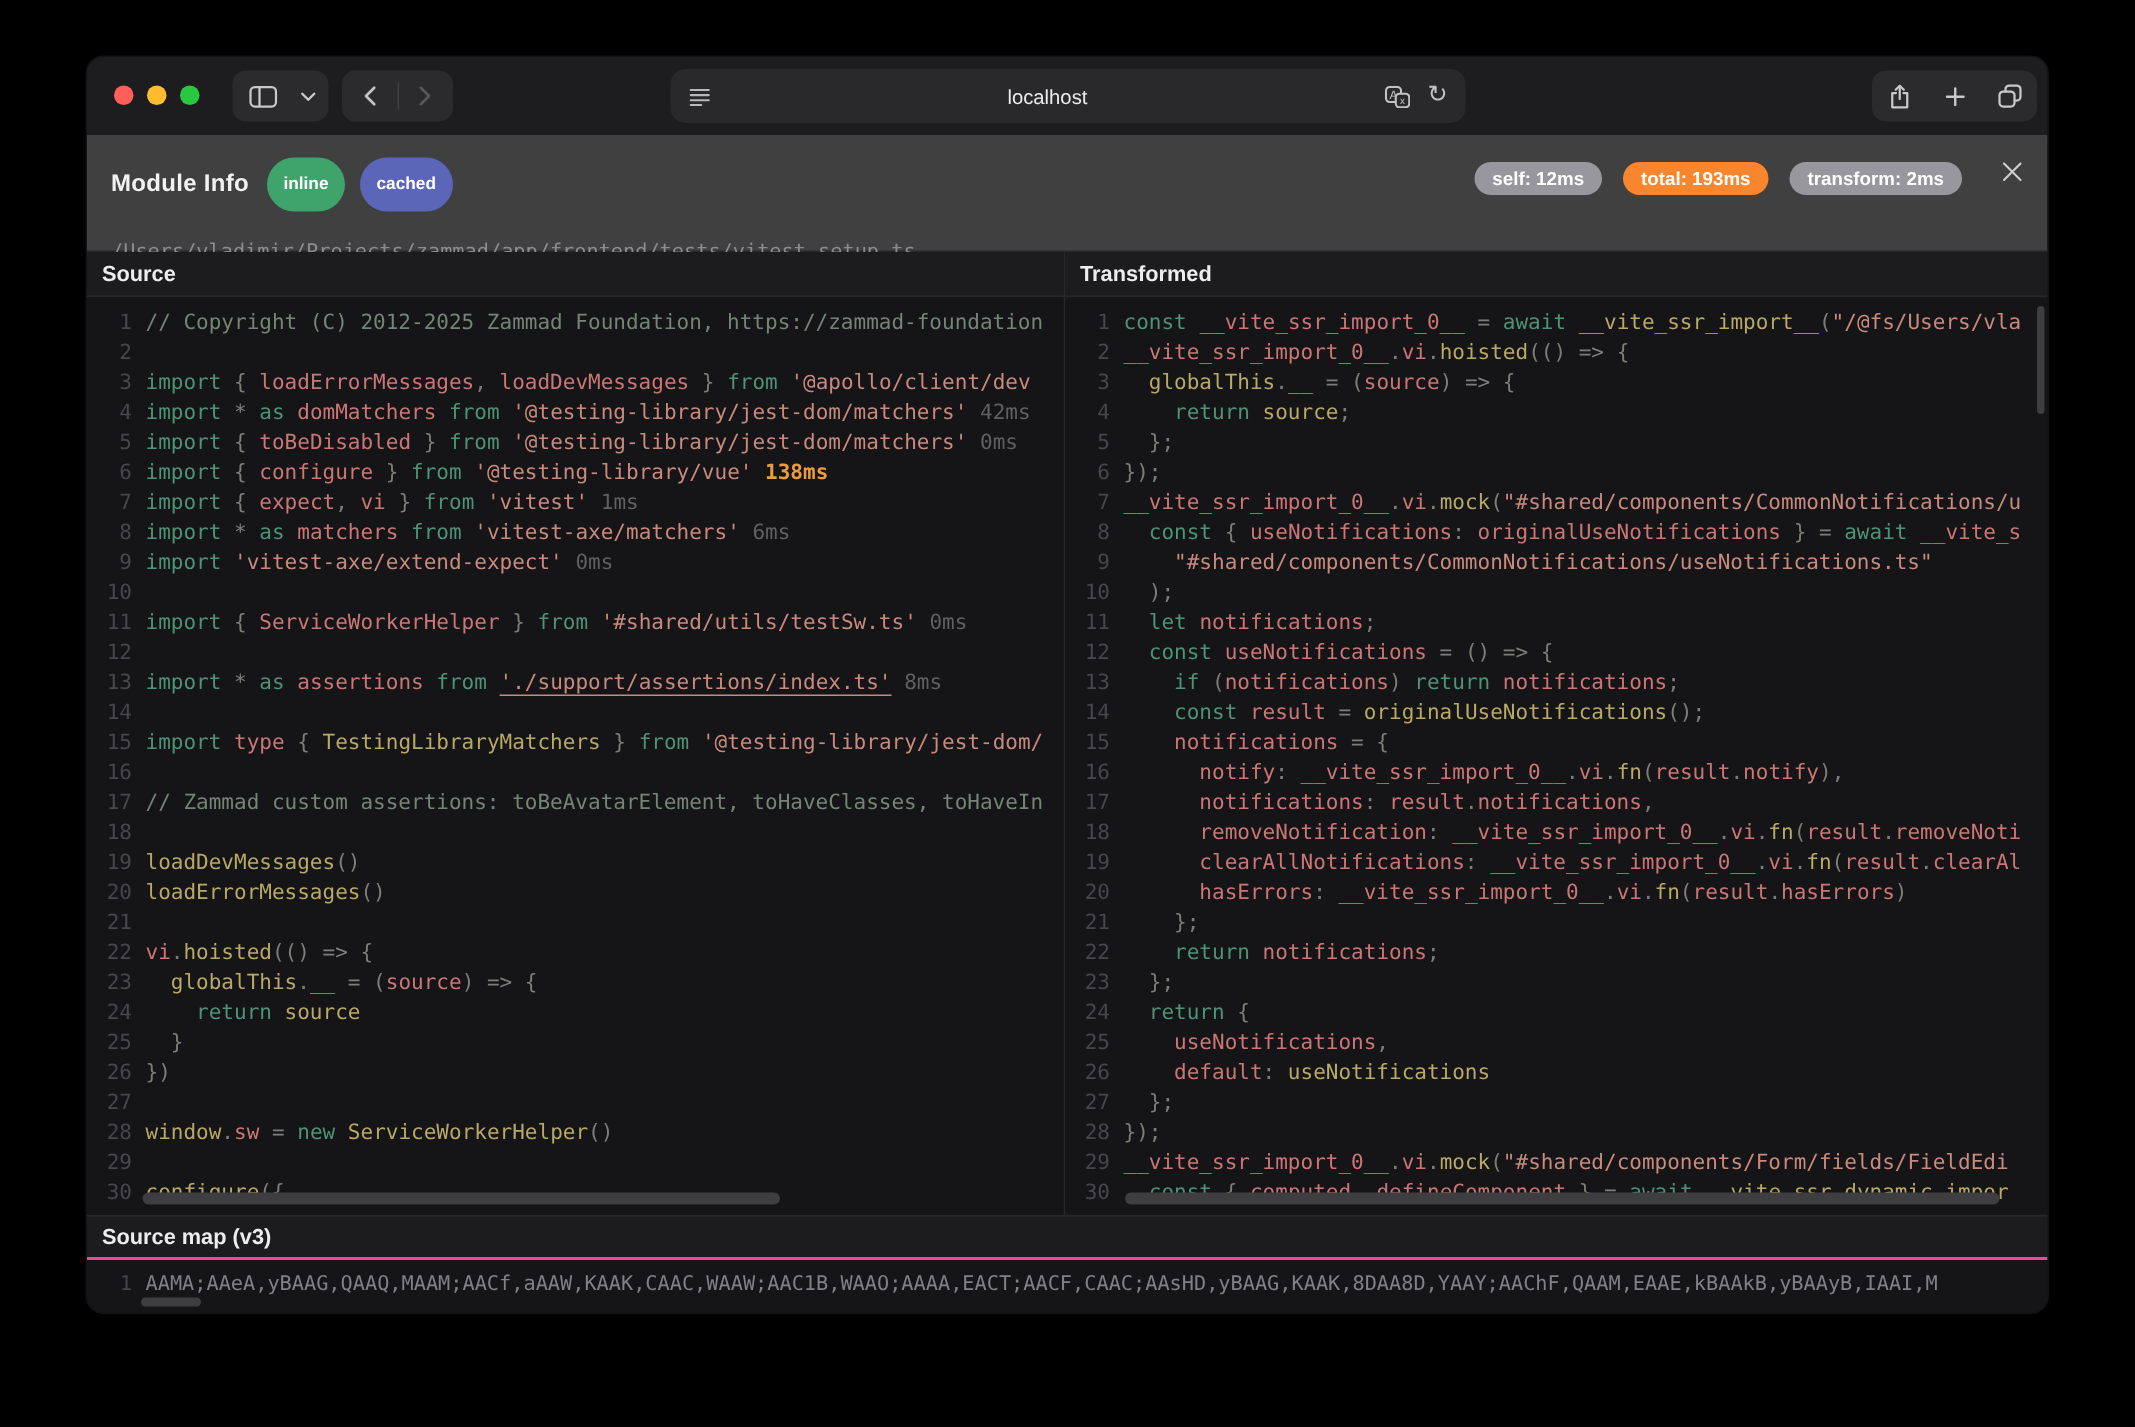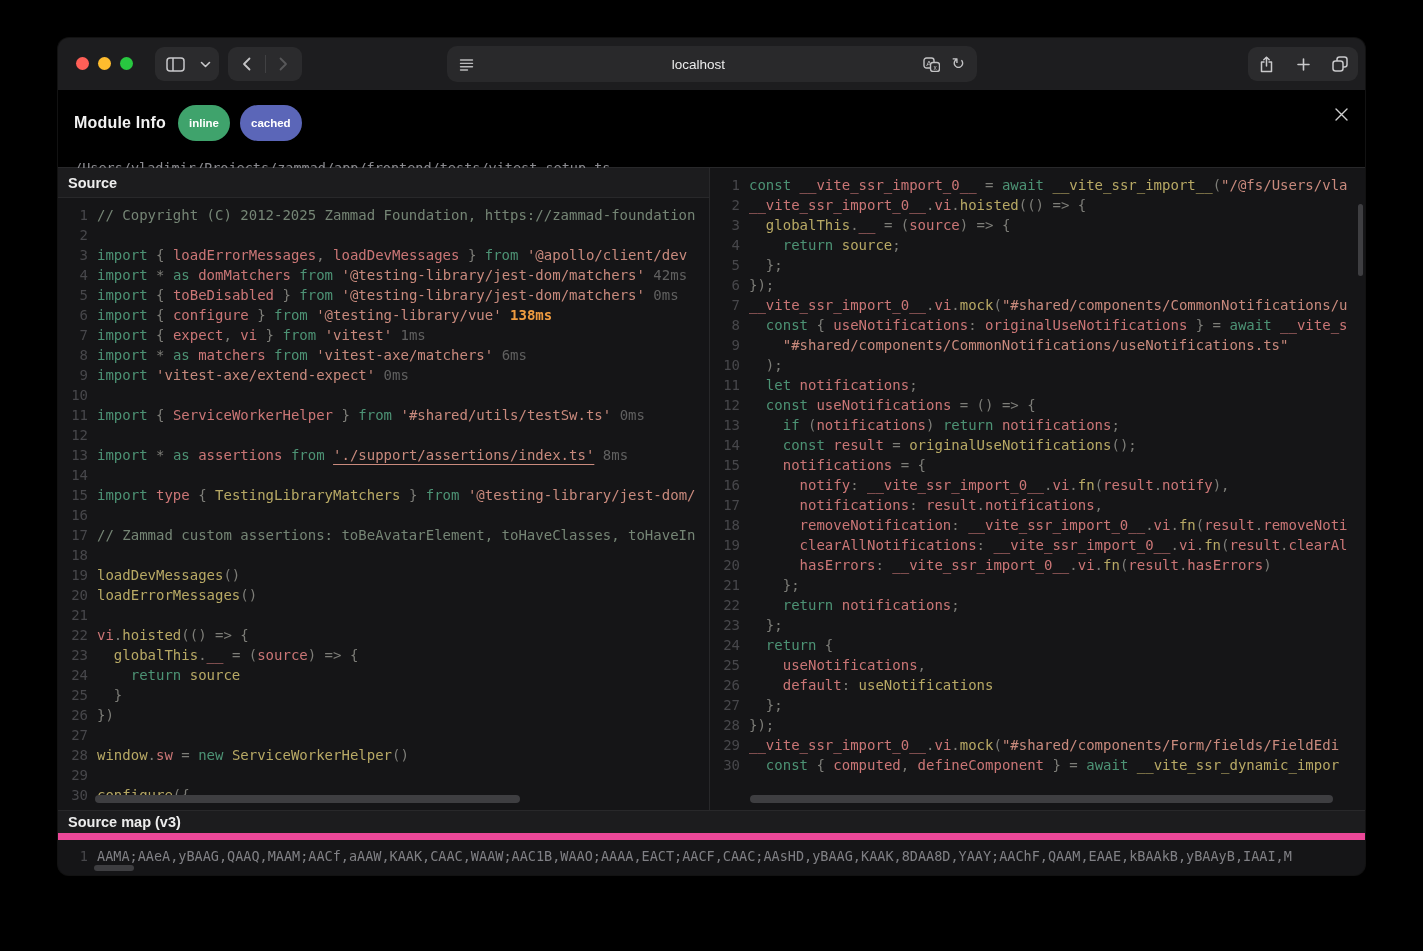--- a/index.html
+++ b/index.html
@@ -15,21 +15,21 @@
   .tb-group{position:absolute;top:9px;height:34px;background:#2b2b2d;border-radius:9px;display:flex;align-items:center;justify-content:center;color:#c9c9cb;}
   .tb-btn{display:flex;align-items:center;justify-content:center;height:100%;cursor:default;}
   .tb-sep{width:1px;height:18px;background:#414143;}
   svg{display:block;}
   .urlbar{position:absolute;left:389px;top:8px;width:530px;height:36px;background:#29292b;border-radius:10px;display:flex;align-items:center;padding:0 12px;color:#ececec;}
   .url-text{flex:1;text-align:center;font-size:13.5px;color:#ececec;}
   .url-right{display:flex;align-items:center;gap:12px;color:#c2c2c4;}
   .reload-glyph{font-size:16px;line-height:16px;color:#c2c2c4;}
 
   
-  .module-header{position:absolute;left:0;top:52px;right:0;height:78px;background:#000000;border-bottom:1px solid #28282a;display:flex;align-items:flex-start;padding:15px 16px 0 16px;}
+  .module-header{position:absolute;left:0;top:52px;right:0;height:78px;background:#404040;border-bottom:1px solid #28282a;display:flex;align-items:flex-start;padding:15px 16px 0 16px;}
   .mh-left{flex:1;min-width:0;}
   .mh-title-row{display:flex;align-items:center;gap:12px;}
   .mh-title{font-size:16px;font-weight:700;color:#f2f2f2;letter-spacing:.2px;}
   .badges{display:flex;gap:10px;align-items:center;}
   .badges .pill{border-radius:999px;padding:11px 11px;font-size:11.5px;font-weight:700;color:#fff;line-height:14px;}
   .mh-path{margin-top:19px;font-family:"DejaVu Sans Mono",monospace;font-size:13.5px;color:#8b8b90;white-space:nowrap;overflow:hidden;}
   .timings{display:flex;gap:14px;align-items:center;margin-top:3px;}
   .timings .pill{border-radius:999px;padding:4px 12px;font-size:12.5px;font-weight:700;color:#fff;line-height:14px;white-space:nowrap;}
   .close-btn{margin-left:26px;margin-top:2px;color:#cfcfcf;cursor:default;}
 
@@ -51,21 +51,21 @@
   .tc{color:#758575;margin-top:34px;}          
   .tt{color:#606060;}          
   .th{color:#ee9b40;font-weight:700;} 
   .tu{color:#c98a7d;text-decoration:underline;text-underline-offset:4px;}
   .td{color:#d4cfbf;}          
   .tm{color:#808085;}          
   .hsb{position:absolute;height:8px;border-radius:4px;background:#3e3e41;}
   .vsb{position:absolute;width:5px;border-radius:3px;background:#3e3e41;}
 
   
-  .sm-head{position:absolute;left:0;top:772px;right:0;height:30px;background:#1c1c1e;border-top:1px solid #28282a;border-bottom:7px solid #ec4899;display:flex;align-items:center;padding:0 10px;font-size:14.5px;font-weight:700;color:#ededed;}
+  .sm-head{position:absolute;left:0;top:772px;right:0;height:30px;background:#1c1c1e;border-top:1px solid #28282a;border-bottom:2px solid #ec4899;display:flex;align-items:center;padding:0 10px;font-size:14.5px;font-weight:700;color:#ededed;}
   .sm-body{position:absolute;left:0;top:802px;right:0;bottom:0;background:#151517;padding-top:6px;font-family:"DejaVu Sans Mono",monospace;font-size:13.5px;line-height:20px;position:absolute;overflow:hidden;}
 </style>
 </head>
 <body>
 
 <div class="stage">
   <div class="window">
 
     <div class="toolbar">
       <div class="traffic">
@@ -165,20 +165,25 @@
       <div class="mh-left">
         <div class="mh-title-row">
           <span class="mh-title">Module Info</span>
           <span class="badges">
               <span class="pill" style="background: rgb(63, 163, 108);">inline</span>
               <span class="pill" style="background: rgb(91, 102, 184);">cached</span>
             </span>
         </div>
         <div class="mh-path">/Users/vladimir/Projects/zammad/app/frontend/tests/vitest.setup.ts</div>
       </div>
+      <div class="timings">
+          <span class="pill" style="background: rgb(151, 151, 157);">self: 12ms</span>
+          <span class="pill" style="background: rgb(248, 134, 46);">total: 193ms</span>
+          <span class="pill" style="background: rgb(151, 151, 157);">transform: 2ms</span>
+        </div>
       <div class="close-btn">
         <span>
           <svg width="15" height="15" viewBox="0 0 15 15" stroke="#cfcfcf" stroke-width="1.4" stroke-linecap="round">
               <path d="M2 2 L13 13 M13 2 L2 13"></path>
             </svg>
         </span>
       </div>
     </div>
 
     <div class="panels">
@@ -212,20 +217,21 @@
             <div class="code-line"><span class="ln">25</span><span class="lc"><span class="tp">  }</span></span></div>
             <div class="code-line"><span class="ln">26</span><span class="lc"><span class="tp">})</span></span></div>
             <div class="code-line"><span class="ln">27</span><span class="lc"></span></div>
             <div class="code-line"><span class="ln">28</span><span class="lc"><span class="tf">window</span><span class="tp">.</span><span class="ti">sw</span><span class="tp"> = </span><span class="tk">new</span><span class="tf"> ServiceWorkerHelper</span><span class="tp">()</span></span></div>
             <div class="code-line"><span class="ln">29</span><span class="lc"></span></div>
             <div class="code-line"><span class="ln">30</span><span class="lc"><span class="tf">configure</span><span class="tp">({</span></span></div>
           </div>
         <div class="hsb" style="left:37px;width:425px;bottom:7px;"></div>
       </div>
       <div class="panel tr">
+        <div class="panel-head">Transformed</div>
         <div class="code">
             <div class="code-line"><span class="ln">1</span><span class="lc"><span class="tk">const</span><span class="ti"> __vite_ssr_import_0__</span><span class="tp"> = </span><span class="tk">await</span><span class="tf"> __vite_ssr_import__</span><span class="tp">(</span><span class="ts">"/@fs/Users/vla</span></span></div>
             <div class="code-line"><span class="ln">2</span><span class="lc"><span class="ti">__vite_ssr_import_0__</span><span class="tp">.</span><span class="ti">vi</span><span class="tp">.</span><span class="tf">hoisted</span><span class="tp">(() =&gt; {</span></span></div>
             <div class="code-line"><span class="ln">3</span><span class="lc"><span class="td">  </span><span class="tf">globalThis</span><span class="tp">.</span><span class="ti">__</span><span class="tp"> = (</span><span class="ti">source</span><span class="tp">) =&gt; {</span></span></div>
             <div class="code-line"><span class="ln">4</span><span class="lc"><span class="tk">    return</span><span class="tf"> source</span><span class="tp">;</span></span></div>
             <div class="code-line"><span class="ln">5</span><span class="lc"><span class="tp">  };</span></span></div>
             <div class="code-line"><span class="ln">6</span><span class="lc"><span class="tp">});</span></span></div>
             <div class="code-line"><span class="ln">7</span><span class="lc"><span class="ti">__vite_ssr_import_0__</span><span class="tp">.</span><span class="ti">vi</span><span class="tp">.</span><span class="tf">mock</span><span class="tp">(</span><span class="ts">"#shared/components/CommonNotifications/u</span></span></div>
             <div class="code-line"><span class="ln">8</span><span class="lc"><span class="tk">  const</span><span class="tp"> { </span><span class="ti">useNotifications</span><span class="tp">: </span><span class="ti">originalUseNotifications</span><span class="tp"> } = </span><span class="tk">await</span><span class="ti"> __vite_s</span></span></div>
             <div class="code-line"><span class="ln">9</span><span class="lc"><span class="ts">    "#shared/components/CommonNotifications/useNotifications.ts"</span></span></div>

